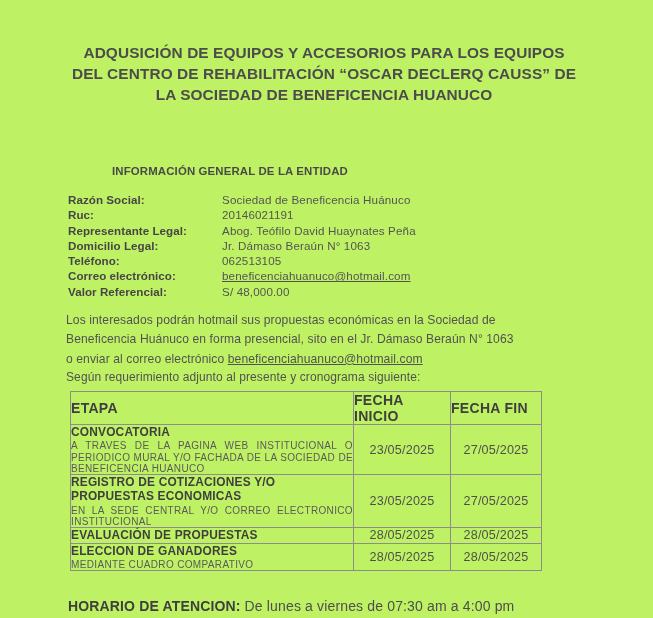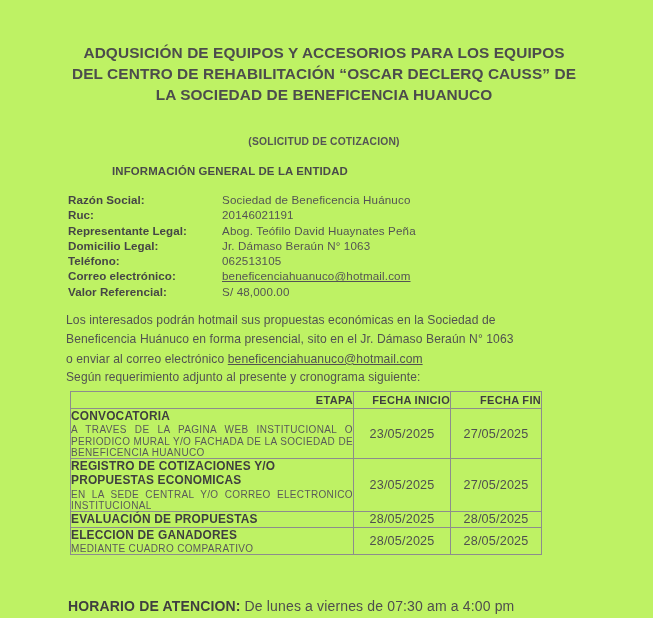--- a/index.html
+++ b/index.html
@@ -133,23 +133,23 @@
   .schedule-table th {
     border: 1px solid #8d8d8d;
     padding: 0;
     vertical-align: middle;
   }
   .col-etapa  { width: 283px; }
   .col-ini    { width: 97px; }
   .col-fin    { width: 91px; }
 
   .th-cell {
-    text-align: right;
-    font-weight: bold;
-    font-size: 11px;
+    text-align: left;
+    font-weight: bold;
+    font-size: 14px;
     line-height: 16px;
     color: #3f3f3f;
     letter-spacing: 0.3px;
     padding: 4px 2px 5px;
   }
 
   .etapa-cell {
     padding: 3px 5px 4px 6px;
   }
   .etapa-title {
@@ -191,21 +191,20 @@
     color: #3f3f3f;
   }
 </style>
 </head>
 <body>
 
 <div class="page">
 
   <div class="doc-title">ADQUSICIÓN DE EQUIPOS Y ACCESORIOS PARA LOS EQUIPOS DEL CENTRO DE REHABILITACIÓN “OSCAR DECLERQ CAUSS” DE LA SOCIEDAD DE BENEFICENCIA HUANUCO</div>
 
-  <div class="doc-subtitle">(SOLICITUD DE COTIZACION)</div>
 
   <div class="section-heading">INFORMACIÓN GENERAL DE LA ENTIDAD</div>
 
   <div class="entity-info">
     <div class="entity-row">
       <span class="entity-label">Razón Social:</span>
       <span class="entity-value">Sociedad de Beneficencia Huánuco</span>
     </div>
     <div class="entity-row">
       <span class="entity-label">Ruc:</span>

